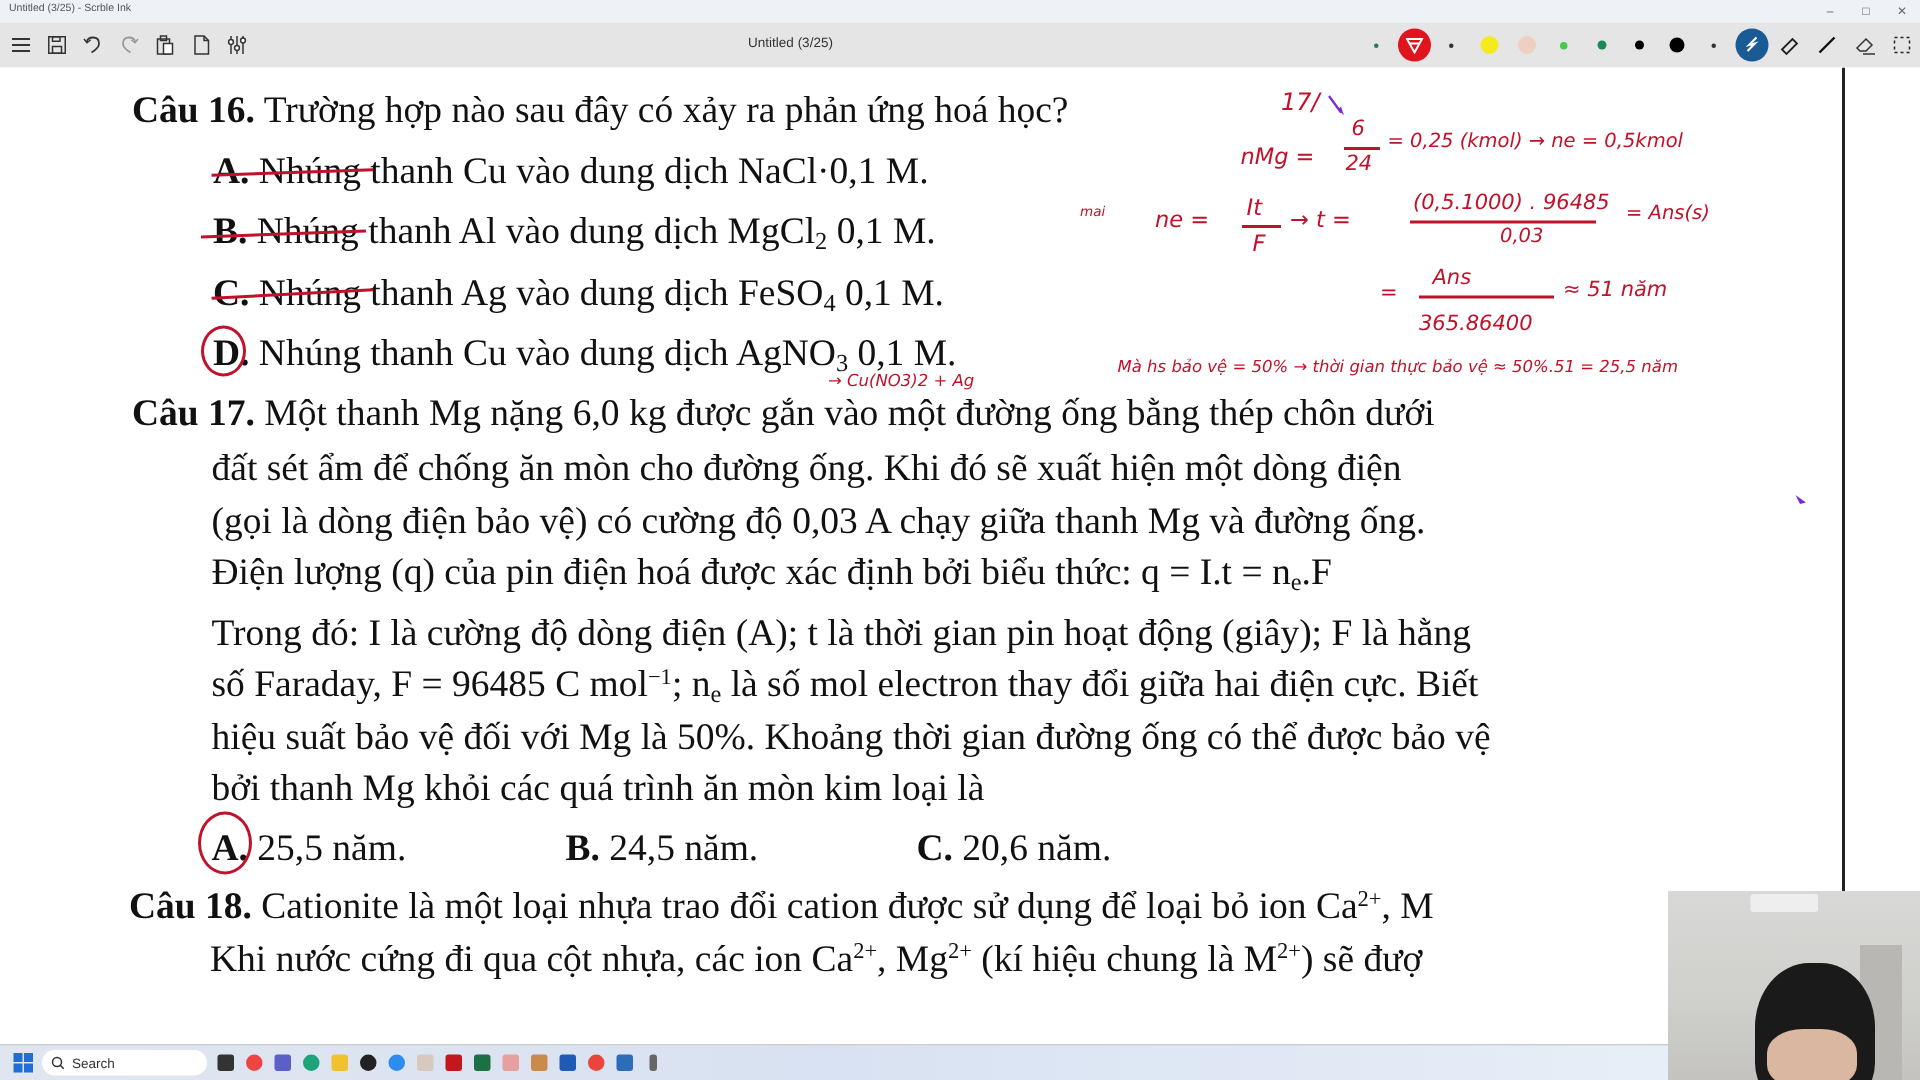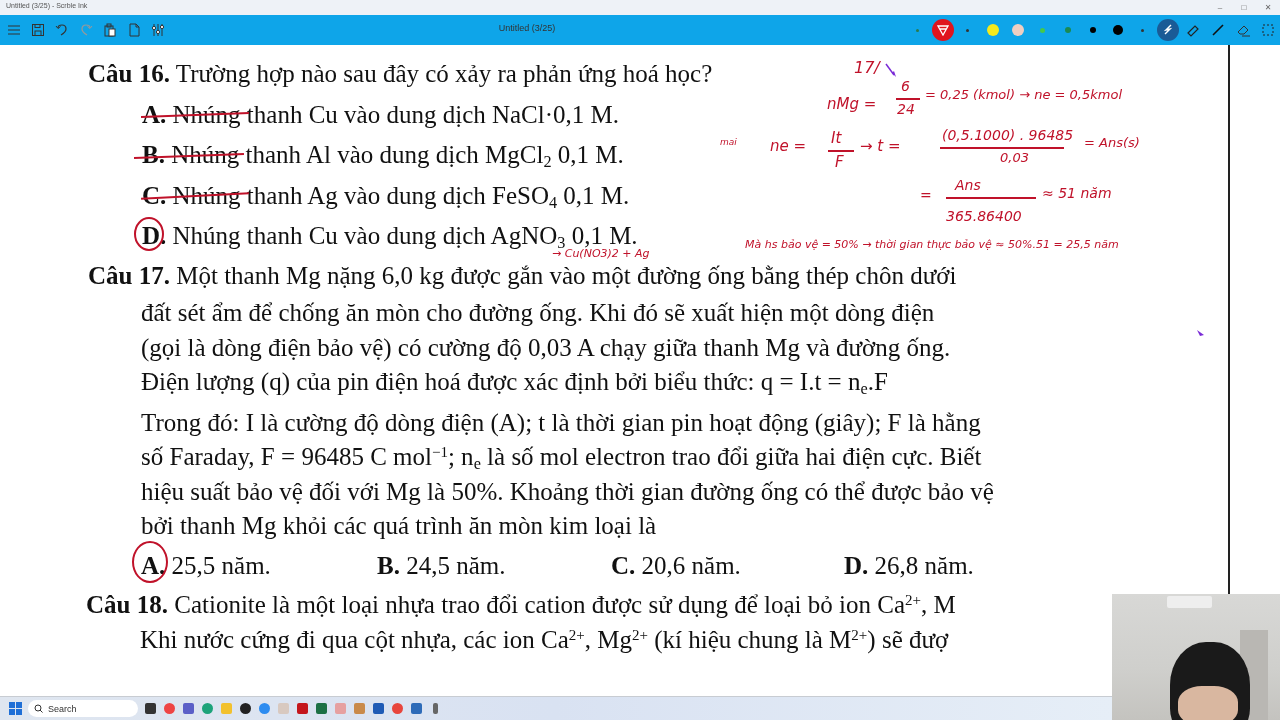--- a/index.html
+++ b/index.html
@@ -6,21 +6,21 @@
   html, body { width: 1280px; height: 720px; overflow: hidden; background: #ffffff; font-family: "Liberation Sans", sans-serif; }
   #app { position: relative; width: 1280px; height: 720px; }
 
   
   .titlebar { position: absolute; left: 0; top: 0; width: 1280px; height: 15px; background: #eef2f7; }
   .titlebar .title { position: absolute; left: 6px; top: 2px; font-size: 7px; color: #555; }
   .win-controls { position: absolute; right: 0; top: 0; height: 15px; display: flex; }
   .win-btn { width: 24px; height: 15px; font-size: 8px; color: #666; display: flex; align-items: center; justify-content: center; }
 
   
-  .toolbar { position: absolute; left: 0; top: 15px; width: 1280px; height: 30px; background: #0ea5e9; }
+  .toolbar { position: absolute; left: 0; top: 15px; width: 1280px; height: 30px; background: #e5e5e5; }
   .tb-left { position: absolute; left: 4px; top: 5px; display: flex; gap: 4px; }
   .tb-icon { width: 20px; height: 20px; display: flex; align-items: center; justify-content: center; }
   .tb-center { position: absolute; left: 0; width: 1054px; top: 8px; text-align: center; font-size: 9px; color: #333; }
   .tb-right { position: absolute; left: 905px; top: 3px; display: flex; align-items: center; gap: 0; }
   .tool { width: 25px; height: 24px; display: flex; align-items: center; justify-content: center; }
   .dot { border-radius: 50%; }
 
   
   .doc { position: absolute; left: 0; top: 45px; width: 1280px; height: 651px; background: #ffffff; overflow: hidden; }
   .page-edge { position: absolute; left: 1228px; top: 0; width: 2px; height: 651px; background: #222; }
@@ -210,36 +210,33 @@
     <div class="q" style="left:88px; top:214px;">
       <b>Câu 17.</b><span> Một thanh Mg nặng 6,0 kg được gắn vào một đường ống bằng thép chôn dưới</span>
     </div>
     <div class="q" style="left:141px; top:251px;">đất sét ẩm để chống ăn mòn cho đường ống. Khi đó sẽ xuất hiện một dòng điện</div>
     <div class="q" style="left:141px; top:286px;">(gọi là dòng điện bảo vệ) có cường độ 0,03 A chạy giữa thanh Mg và đường ống.</div>
     <div class="q" style="left:141px; top:361px;">Trong đó: I là cường độ dòng điện (A); t là thời gian pin hoạt động (giây); F là hằng</div>
     <div class="q" style="left:141px; top:320px;">
       <span>Điện lượng (q) của pin điện hoá được xác định bởi biểu thức: q = I.t = n</span><sub>e</sub><span>.F</span>
     </div>
     <div class="q" style="left:141px; top:395px;">
-      <span>số Faraday, F = 96485 C mol</span><sup>−1</sup><span>; n</span><sub>e</sub><span> là số mol electron trao đổi giữa hai điện cực. Biết</span>
+      <span>số Faraday, F = 96485 C mol</span><sup>−1</sup><span>; n</span><sub>e</sub><span> là số mol electron thay đổi giữa hai điện cực. Biết</span>
     </div>
     <div class="q" style="left:141px; top:430px;">hiệu suất bảo vệ đối với Mg là 50%. Khoảng thời gian đường ống có thể được bảo vệ</div>
     <div class="q" style="left:141px; top:464px;">bởi thanh Mg khỏi các quá trình ăn mòn kim loại là</div>
 
     <div class="q" style="left:141px; top:504px;">
       <b>A.</b><span> 25,5 năm.</span>
     </div>
     <div class="q" style="left:377px; top:504px;">
       <b>B.</b><span> 24,5 năm.</span>
     </div>
     <div class="q" style="left:611px; top:504px;">
       <b>C.</b><span> 20,6 năm.</span>
-    </div>
-    <div class="q" style="left:844px; top:504px;">
-      <b>D.</b><span> 26,8 năm.</span>
     </div>
     <div class="circle" style="left:132px; top:496px; width:36px; height:42px;"></div>
 
     <div class="q" style="left:86px; top:543px;">
       <b>Câu 18.</b><span> Cationite là một loại nhựa trao đổi cation được sử dụng để loại bỏ ion Ca</span><sup>2+</sup><span>, M</span>
     </div>
     <div class="q" style="left:140px; top:578px;">
       <span>Khi nước cứng đi qua cột nhựa, các ion Ca</span><sup>2+</sup><span>, Mg</span><sup>2+</sup><span> (kí hiệu chung là M</span><sup>2+</sup><span>) sẽ đượ</span>
     </div>
 

